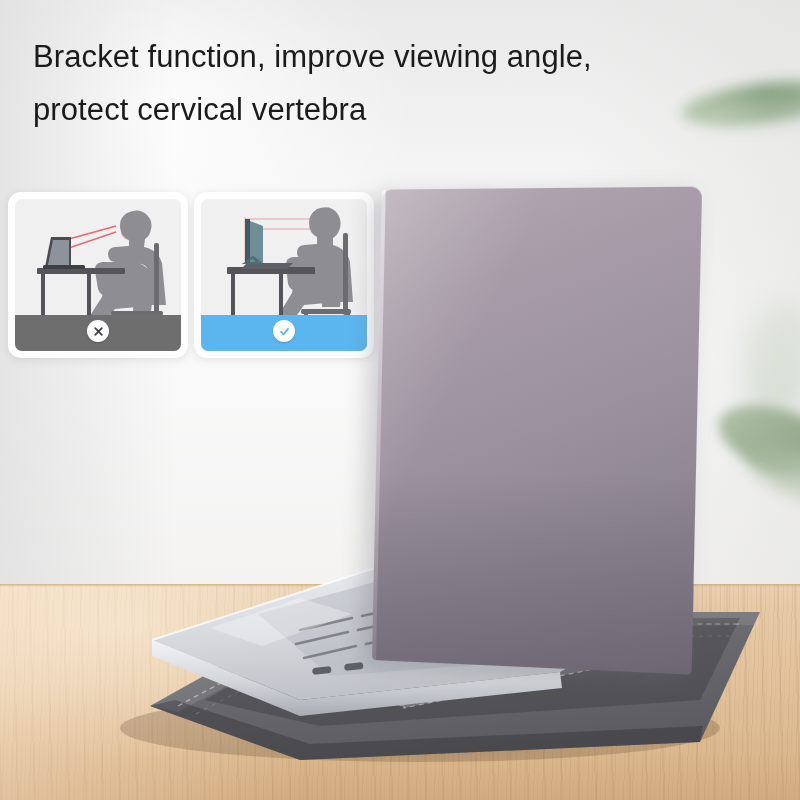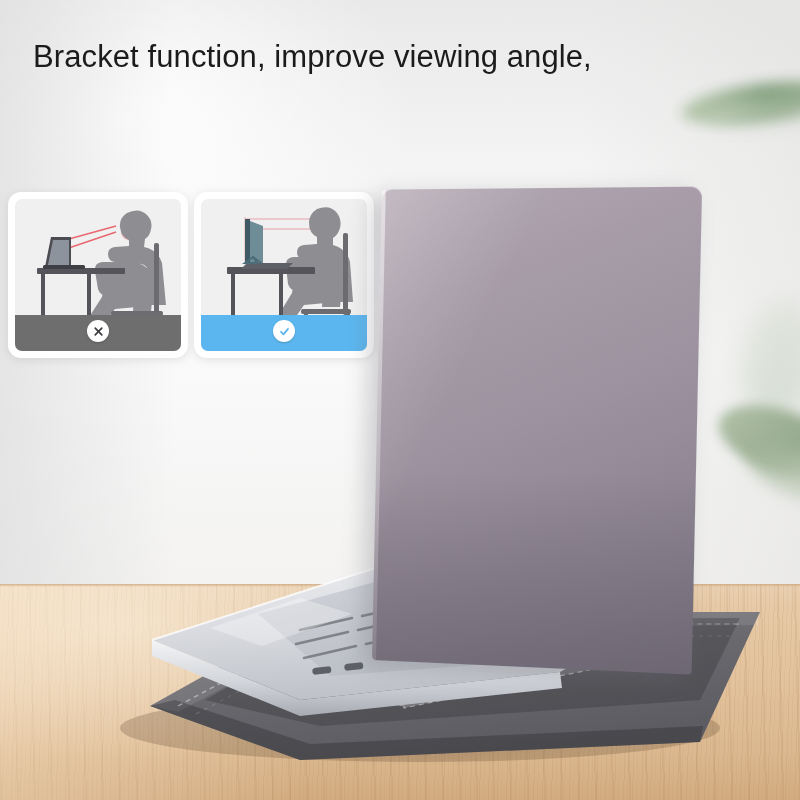--- a/index.html
+++ b/index.html
@@ -105,20 +105,21 @@
 
   <div class="desk">
     <div class="desk-grain"></div>
     <div class="desk-grain2"></div>
     <div class="desk-light"></div>
   </div>
   <div class="desk-edge"></div>
 
   <div class="headline">
     <span>Bracket function, improve viewing angle,</span>
+    <span>protect cervical vertebra</span>
   </div>
 
   <div class="cards">
 
     <div class="card">
       <div class="card-inner">
         <svg class="scene-svg" viewBox="0 0 166 152">
 
           <g stroke="#e8505a" stroke-width="1.5" opacity="0.85">
             <line x1="36" y1="45" x2="101" y2="27"></line>

